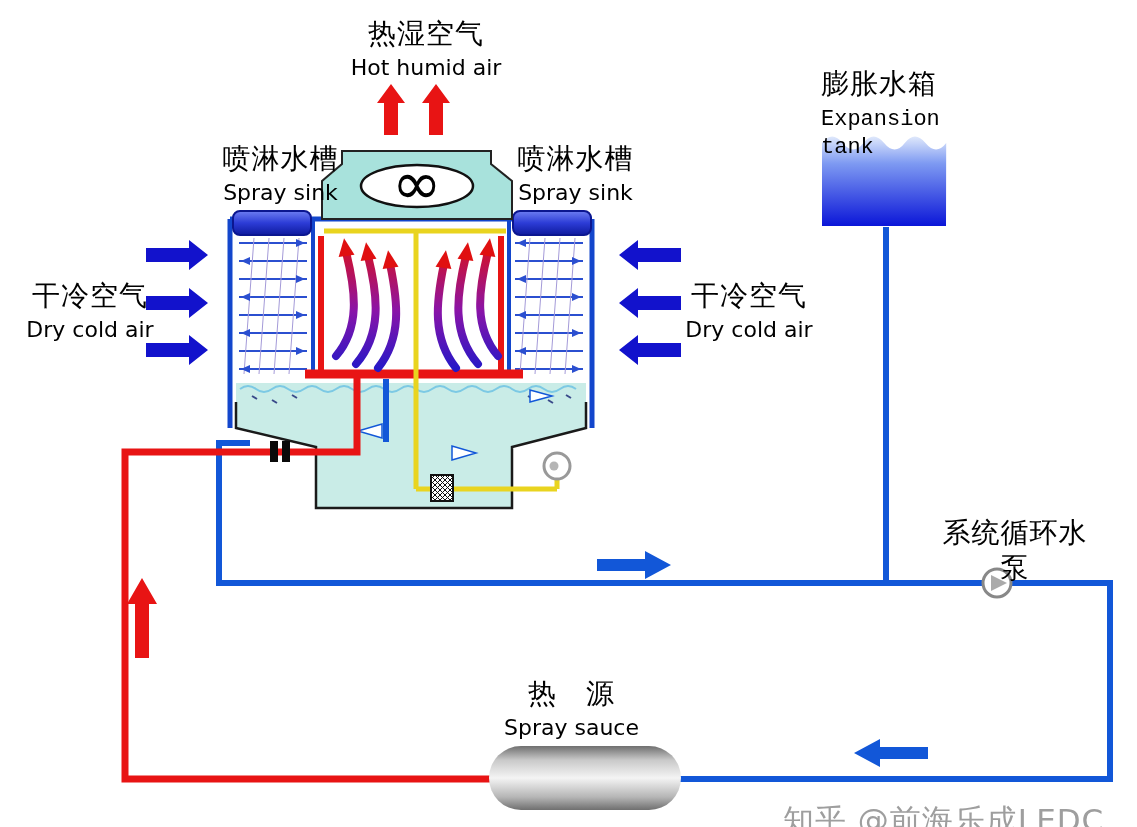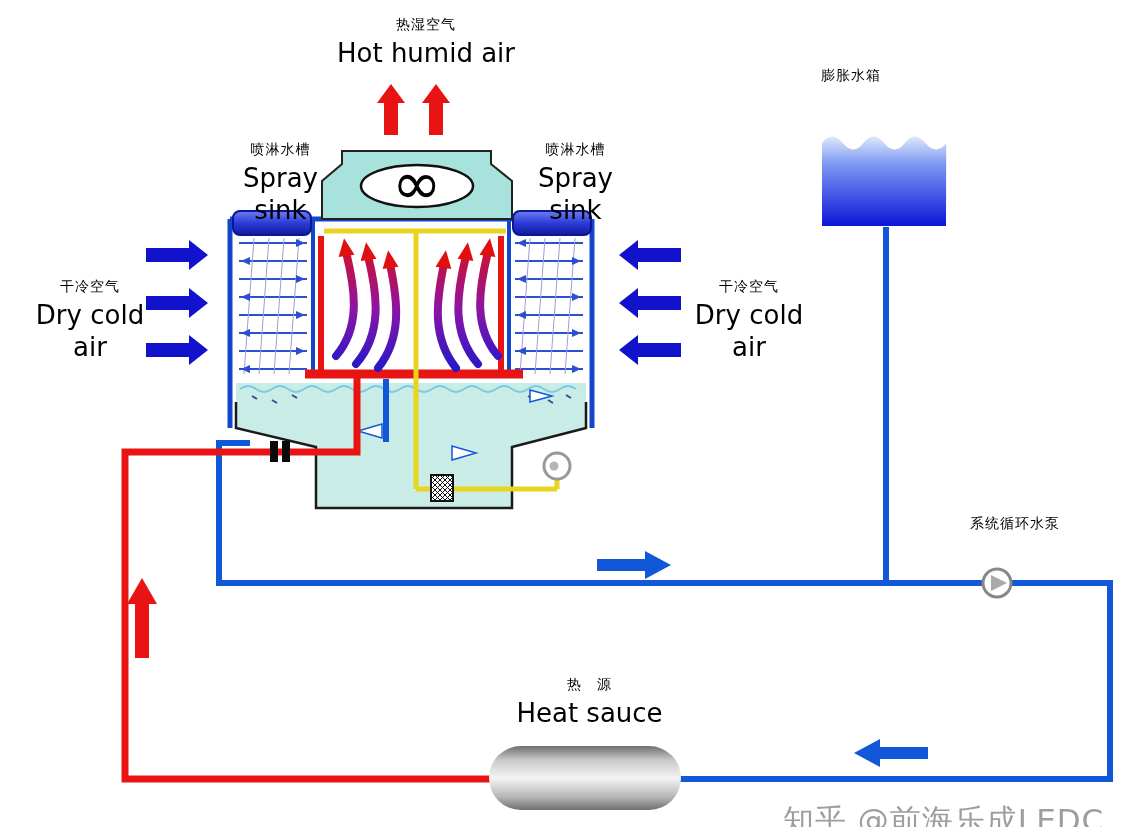--- a/index.html
+++ b/index.html
@@ -6,22 +6,22 @@
   .canvas{
     position:relative;
     width:1137px;height:827px;
     background:#ffffff;
     font-family:"DejaVu Sans", sans-serif;
     overflow:hidden;
   }
   .canvas svg{position:absolute;left:0;top:0;}
   .label{position:absolute;text-align:center;color:#000;line-height:1.25;}
   .label.left-align{text-align:left;font-family:Liberation Mono, monospace;}
-  .label .zh{font-size:14px;letter-spacing:1px;}
-  .label .en{font-size:26px;margin-top:3px;}
+  .label .zh{font-size:28px;letter-spacing:1px;}
+  .label .en{font-size:22px;margin-top:3px;}
   .watermark{
     position:absolute;left:783px;top:756px;
     font-size:31px;color:#9e9e9e;letter-spacing:1px;
     white-space:nowrap;
     margin-top:44px;
   }
 </style>
 </head>
 <body>
 
@@ -202,27 +202,28 @@
   <div class="en">Dry cold air</div>
 </div>
 
 <div class="label" style="left:675px;top:278px;width:148px;">
   <div class="zh">干冷空气</div>
   <div class="en">Dry cold air</div>
 </div>
 
 <div class="label left-align" style="left:821px;top:68px;width:180px;">
   <div class="zh">膨胀水箱</div>
+  <div class="en">Expansion tank</div>
 </div>
 
 
 <div class="label" style="left:930px;top:515px;width:170px;text-align:center;">
   <div class="zh">系统循环水泵</div>
 </div>
 
-<div class="label" style="left:502px;top:676px;width:175px;">
+<div class="label" style="left:484px;top:676px;width:175px;">
   <div class="zh">热　源</div>
-  <div class="en">Heat sauce</div>
+  <div class="en">Spray sauce</div>
 </div>
 
 <div class="watermark">知乎 @前海乐成LEDC</div>
 
 </div>
 
 </body></html>

